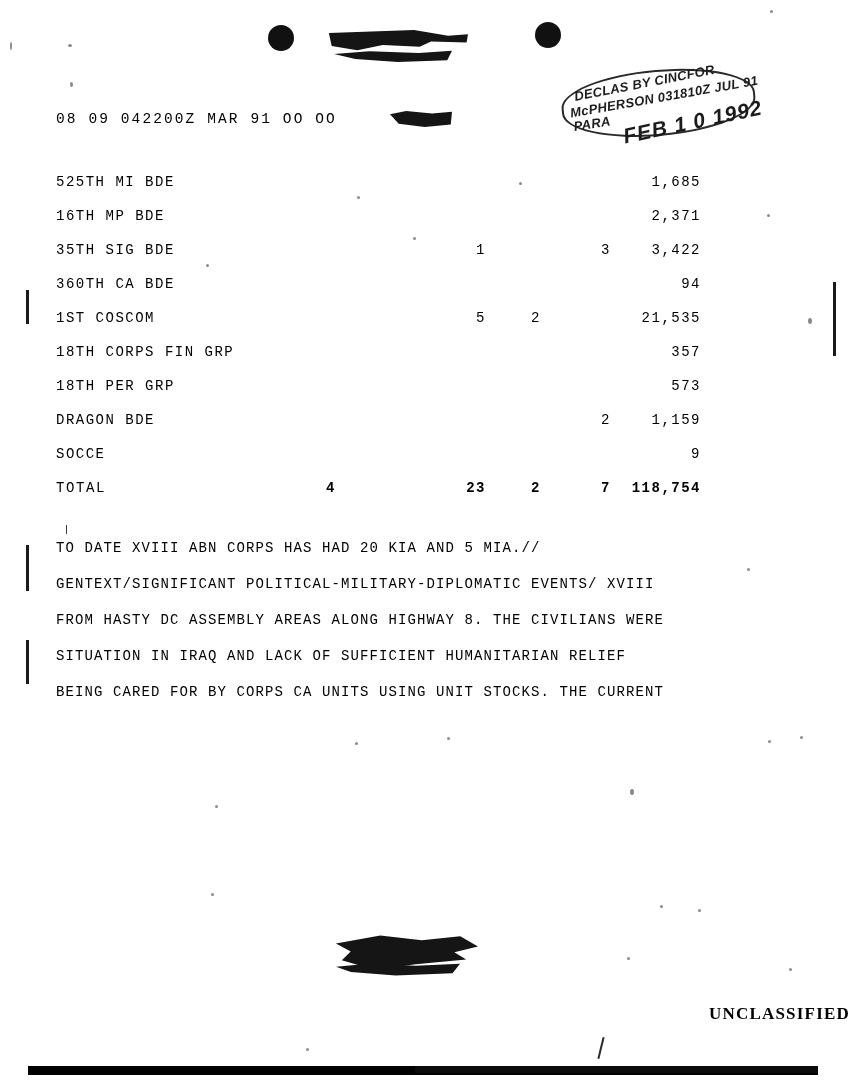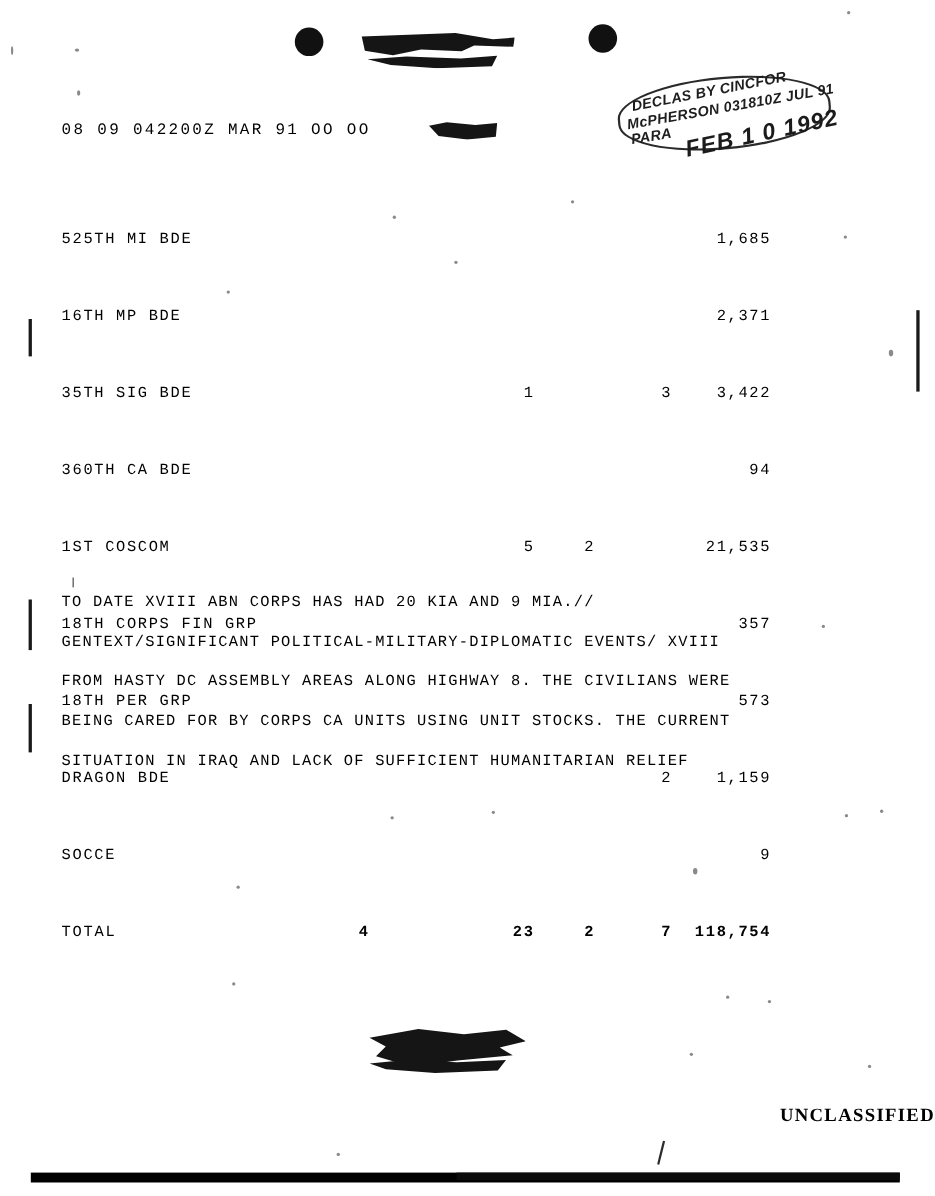--- a/index.html
+++ b/index.html
@@ -155,21 +155,20 @@
     position: absolute;
     left: 56px; top: 174px;
     width: 650px;
   }
   .row {
     position: relative;
     height: 34px;
     font-size: 14px;
     letter-spacing: 1.5px;
     white-space: nowrap;
-    margin-top: 36px;
   }
   .row .unit  { position: absolute; left: 0; }
   .row .c1    { position: absolute; left: 250px; width: 30px; text-align: right; }
   .row .c2    { position: absolute; left: 400px; width: 30px; text-align: right; }
   .row .c3    { position: absolute; left: 455px; width: 30px; text-align: right; }
   .row .c4    { position: absolute; left: 525px; width: 30px; text-align: right; }
   .row .qty   { position: absolute; left: 560px; width: 85px; text-align: right; }
 
   .row.total .unit { letter-spacing: 1.6px; }
   .row.total .c1, .row.total .c2, .row.total .c3, .row.total .c4, .row.total .qty {
@@ -352,25 +351,25 @@
       <span class="c1">4</span>
       <span class="c2">23</span>
       <span class="c3">2</span>
       <span class="c4">7</span>
       <span class="qty">118,754</span>
     </div>
 
   </div>
 
   <div class="para">
-    <p>TO DATE XVIII ABN CORPS HAS HAD 20 KIA AND 9 MIA.//</p>
+    <p>TO DATE XVIII ABN CORPS HAS HAD 20 KIA AND 5 MIA.//</p>
     <p>GENTEXT/SIGNIFICANT POLITICAL-MILITARY-DIPLOMATIC EVENTS/ XVIII</p>
     <p>FROM HASTY DC ASSEMBLY AREAS ALONG HIGHWAY 8.  THE CIVILIANS WERE</p>
+    <p>SITUATION IN IRAQ AND LACK OF SUFFICIENT HUMANITARIAN RELIEF</p>
     <p>BEING CARED FOR BY CORPS CA UNITS USING UNIT STOCKS.  THE CURRENT</p>
-    <p>SITUATION IN IRAQ AND LACK OF SUFFICIENT HUMANITARIAN RELIEF</p>
   </div>
 
   <div class="footer">UNCLASSIFIED</div>
 
   <div class="pen-mark"></div>
   <div class="bottom-rule"></div>
   <div class="bottom-rule-2"></div>
 
 </div>
 

